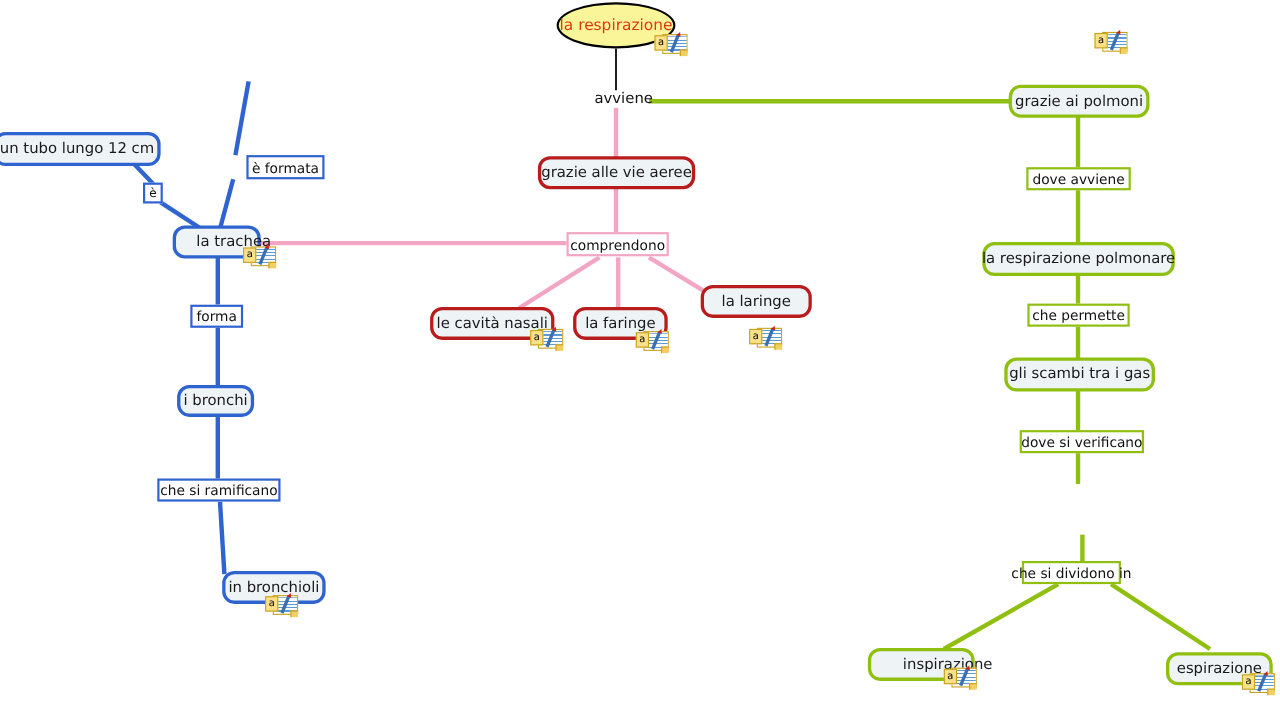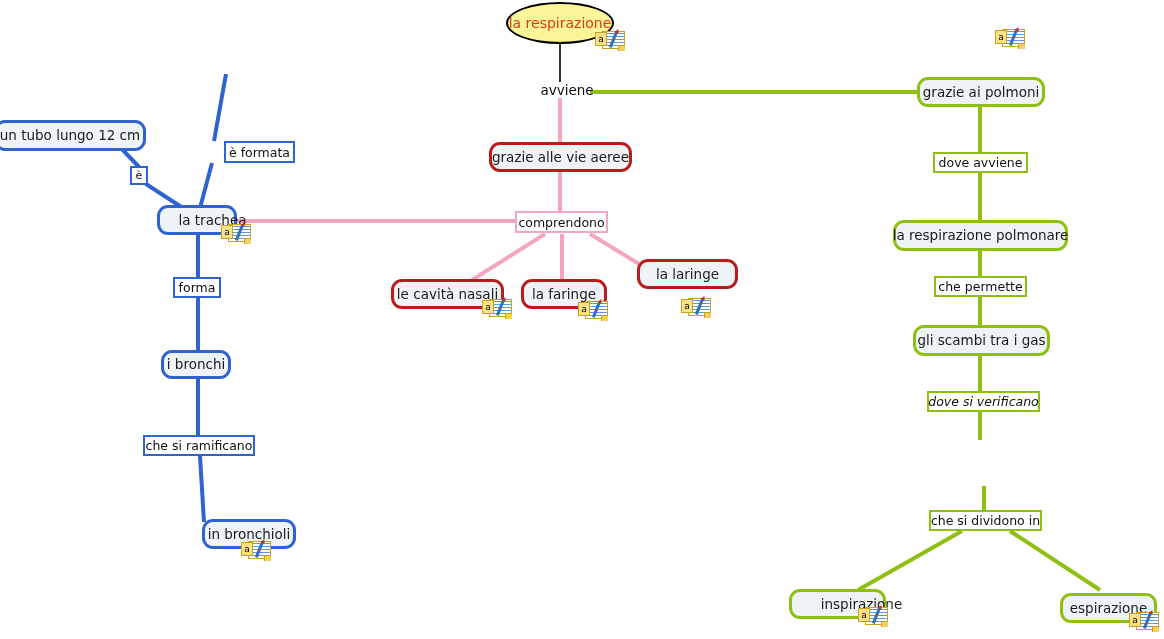--- a/index.html
+++ b/index.html
@@ -259,26 +259,26 @@
   </div>
 
   <div class="lbl green" style="left:934px;top:276px;width:93px;height:21px;">
     <span>che permette</span>
   </div>
 
   <div class="node green" style="left:913px;top:325px;width:137px;height:31px;">
     <span>gli scambi tra i gas</span>
   </div>
 
-  <div class="lbl green" style="left:927px;top:391px;width:113px;height:21px;font-style:italic;">
+  <div class="lbl green" style="left:927px;top:391px;width:113px;height:21px;">
     <span>dove si verificano</span>
   </div>
 
 
-  <div class="lbl green" style="left:929px;top:510px;width:113px;height:21px;">
+  <div class="lbl green" style="left:929px;top:510px;width:90px;height:21px;">
     <span>che si dividono in</span>
   </div>
 
   <div class="node green" style="left:789px;top:589px;width:97px;height:30px;padding-left:48px;">
     <span>inspirazione</span>
   </div>
   <div class="note" style="left:858px;top:607px;">
     <div class="paper"></div>
     <div class="lines"></div>
     <div class="pencil"></div>

